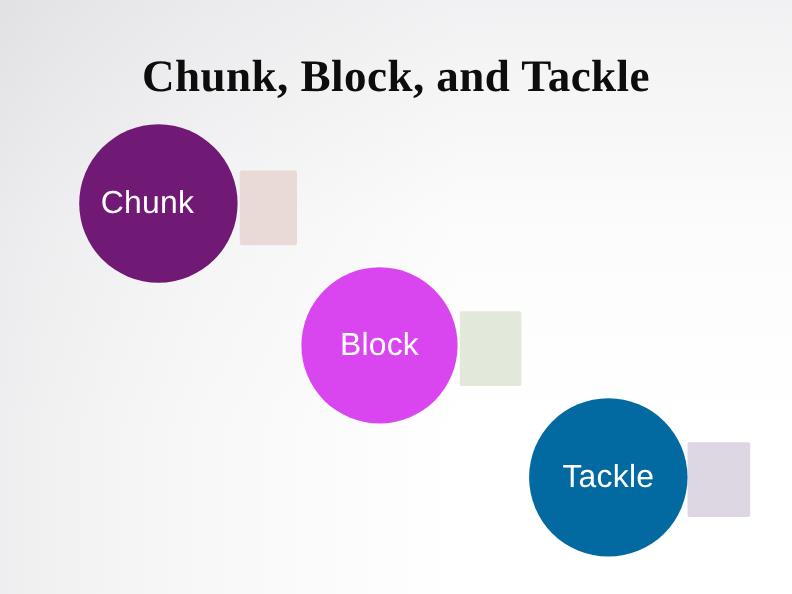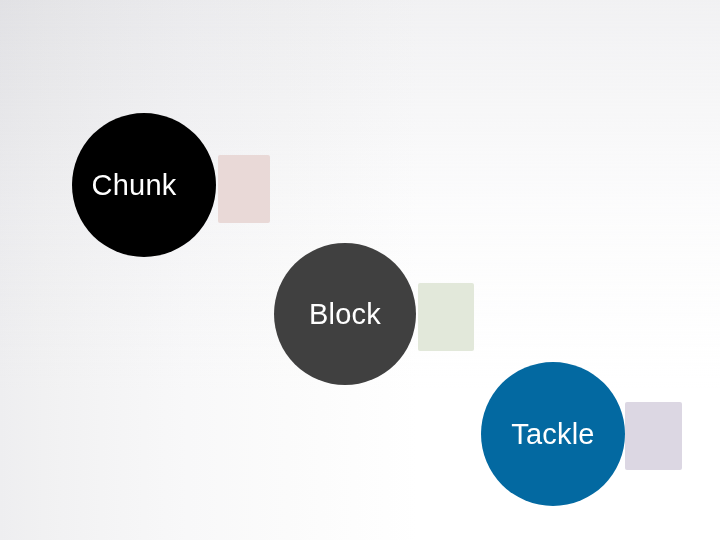--- a/index.html
+++ b/index.html
@@ -102,31 +102,32 @@
   #node-tackle .node-shade  { left: 70px;  top: -30px; width: 57px;  height: 68px; }
   #node-tackle .node-bubble { left: -74px; top: -70px; width: 144px; height: 144px; }
 </style>
 </head>
 <body>
 
 <div id="slide">
 
   <div id="slide-background"></div>
 
+  <div id="slide-title">Chunk, Block, and Tackle</div>
 
   <div class="node" id="node-chunk">
     <div class="node-shade" style="background: rgb(233, 217, 215);"></div>
-    <div class="node-bubble" style="background: #000000;">
+    <div class="node-bubble" style="background: #701a75;">
       <span class="node-label" style="color: rgb(255, 255, 255);">Chunk</span>
     </div>
   </div>
 
   <div class="node" id="node-block">
     <div class="node-shade" style="background: rgb(226, 232, 218);"></div>
-    <div class="node-bubble" style="background: #404040;">
+    <div class="node-bubble" style="background: #d946ef;">
       <span class="node-label" style="color: rgb(255, 255, 255);">Block</span>
     </div>
   </div>
 
   <div class="node" id="node-tackle">
     <div class="node-shade" style="background: rgb(220, 215, 227);"></div>
     <div class="node-bubble" style="background: #0369a1;">
       <span class="node-label" style="color: rgb(255, 255, 255);">Tackle</span>
     </div>
   </div>

